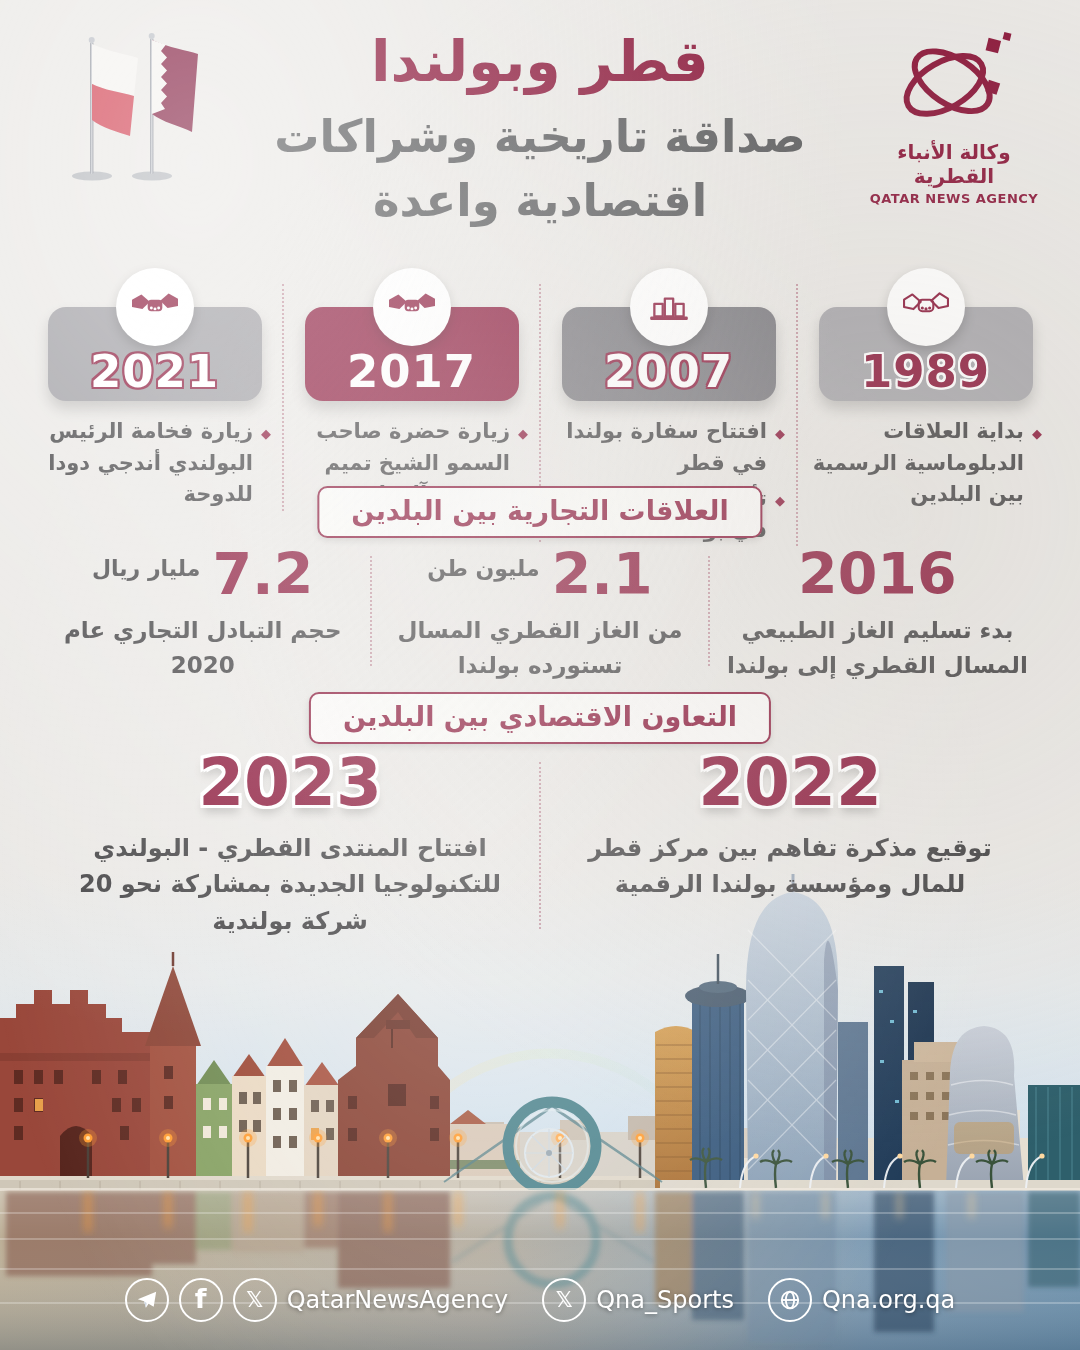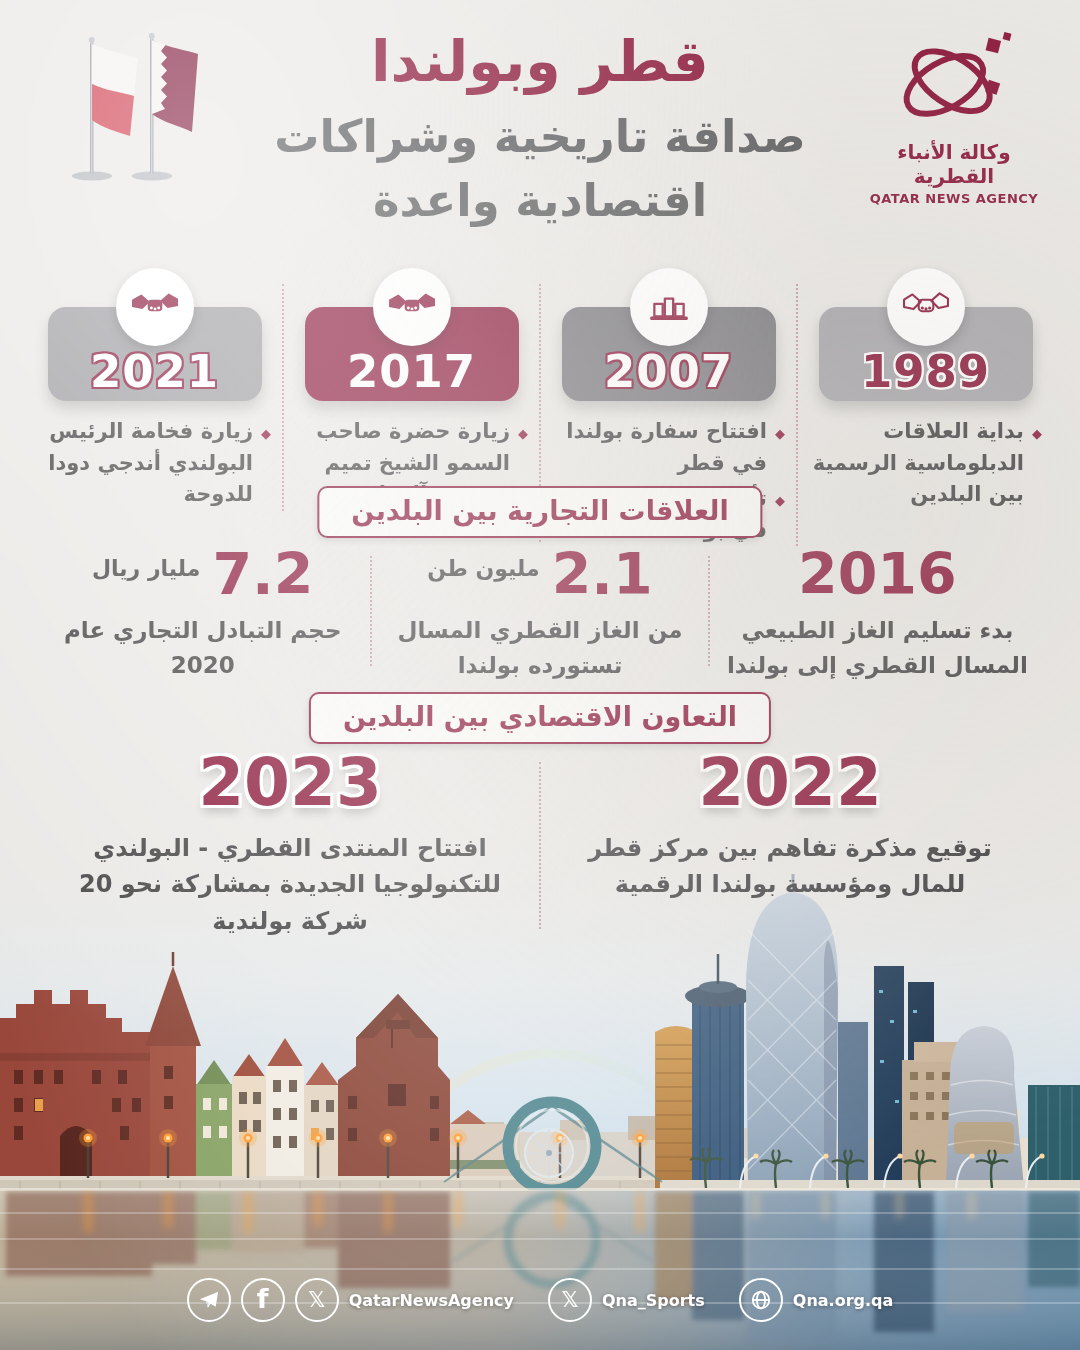--- a/index.html
+++ b/index.html
@@ -83,21 +83,21 @@
 
   
   .footer{ top:1272px; left:0; right:0; height:56px; display:flex; align-items:center; justify-content:center;
     gap:34px; direction:ltr; color:#fff; z-index:6; }
   .sg{ display:flex; align-items:center; gap:10px; }
   .sicon{ width:44px; height:44px; border:2.5px solid #fff; border-radius:50%;
     display:flex; align-items:center; justify-content:center; color:#fff; }
   .sicon .ltr{ font-weight:800; }
   .fb-f{ font-size:27px; line-height:1; transform:translateY(-2px); }
   .x-l{ font-size:21px; line-height:1; }
-  .slabel{ font-size:16px; font-weight:700; text-shadow:0 1px 4px rgba(0,0,0,.4); }
+  .slabel{ font-size:24px; font-weight:400; text-shadow:0 1px 4px rgba(0,0,0,.4); }
 </style>
 </head>
 <body>
 
 <div class="poster">
 
   <div class="layer flags">
     <svg width="185" height="185" viewBox="0 0 185 185">
       <defs>
         <linearGradient id="poleG" x1="0" y1="0" x2="1" y2="0">

